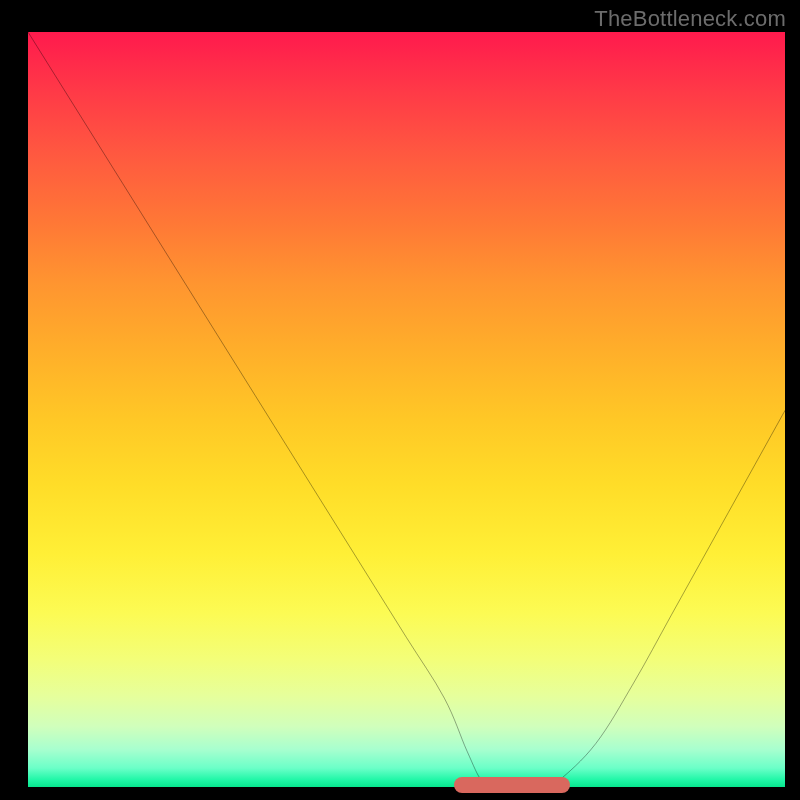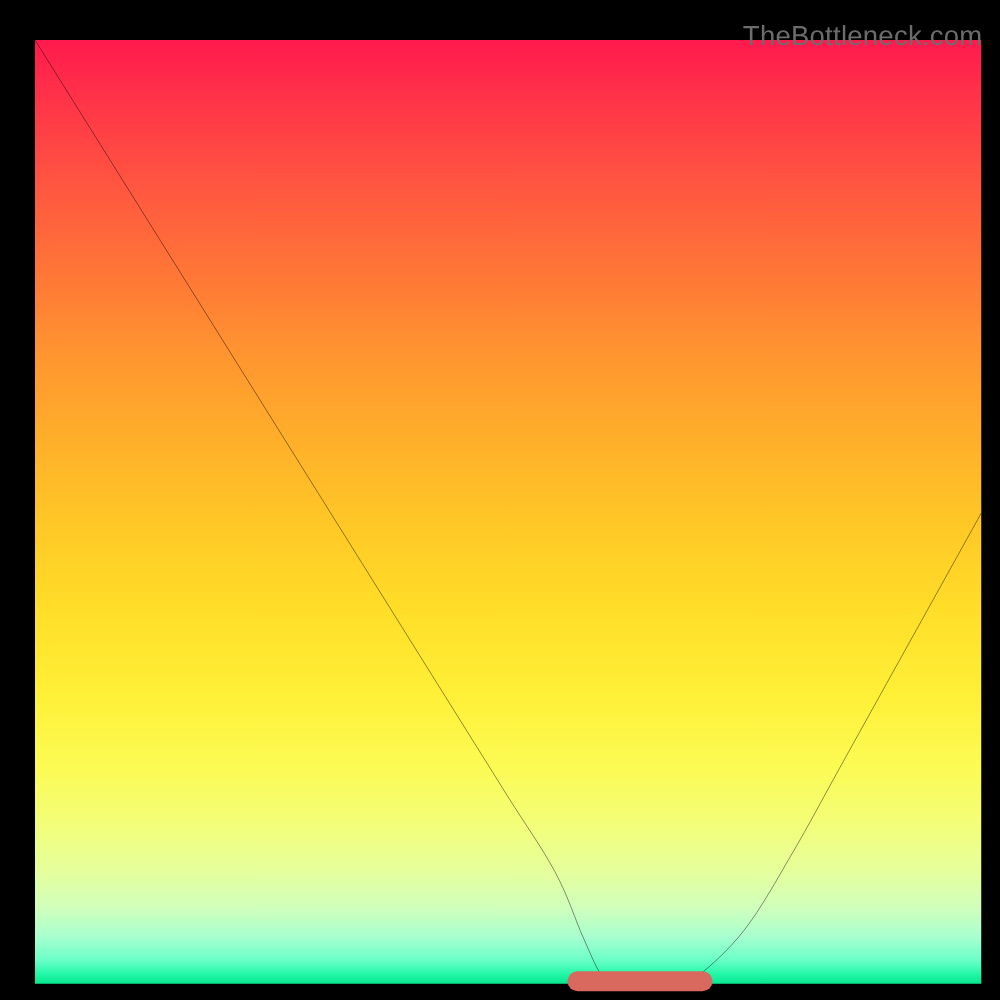--- a/index.html
+++ b/index.html
@@ -12,21 +12,21 @@
     font-family: Arial, Helvetica, sans-serif;
   }
   .frame {
     position: relative;
     width: 800px;
     height: 800px;
     background: #000;
   }
   .watermark {
     position: absolute;
-    top: 16px;
+    top: 6px;
     right: 14px;
     color: #6c6c6c;
     font-size: 22px;
     font-weight: 500;
     z-index: 20;
     letter-spacing: 0.2px;
   }
   .plot-area {
     position: absolute;
     left: 28px;

